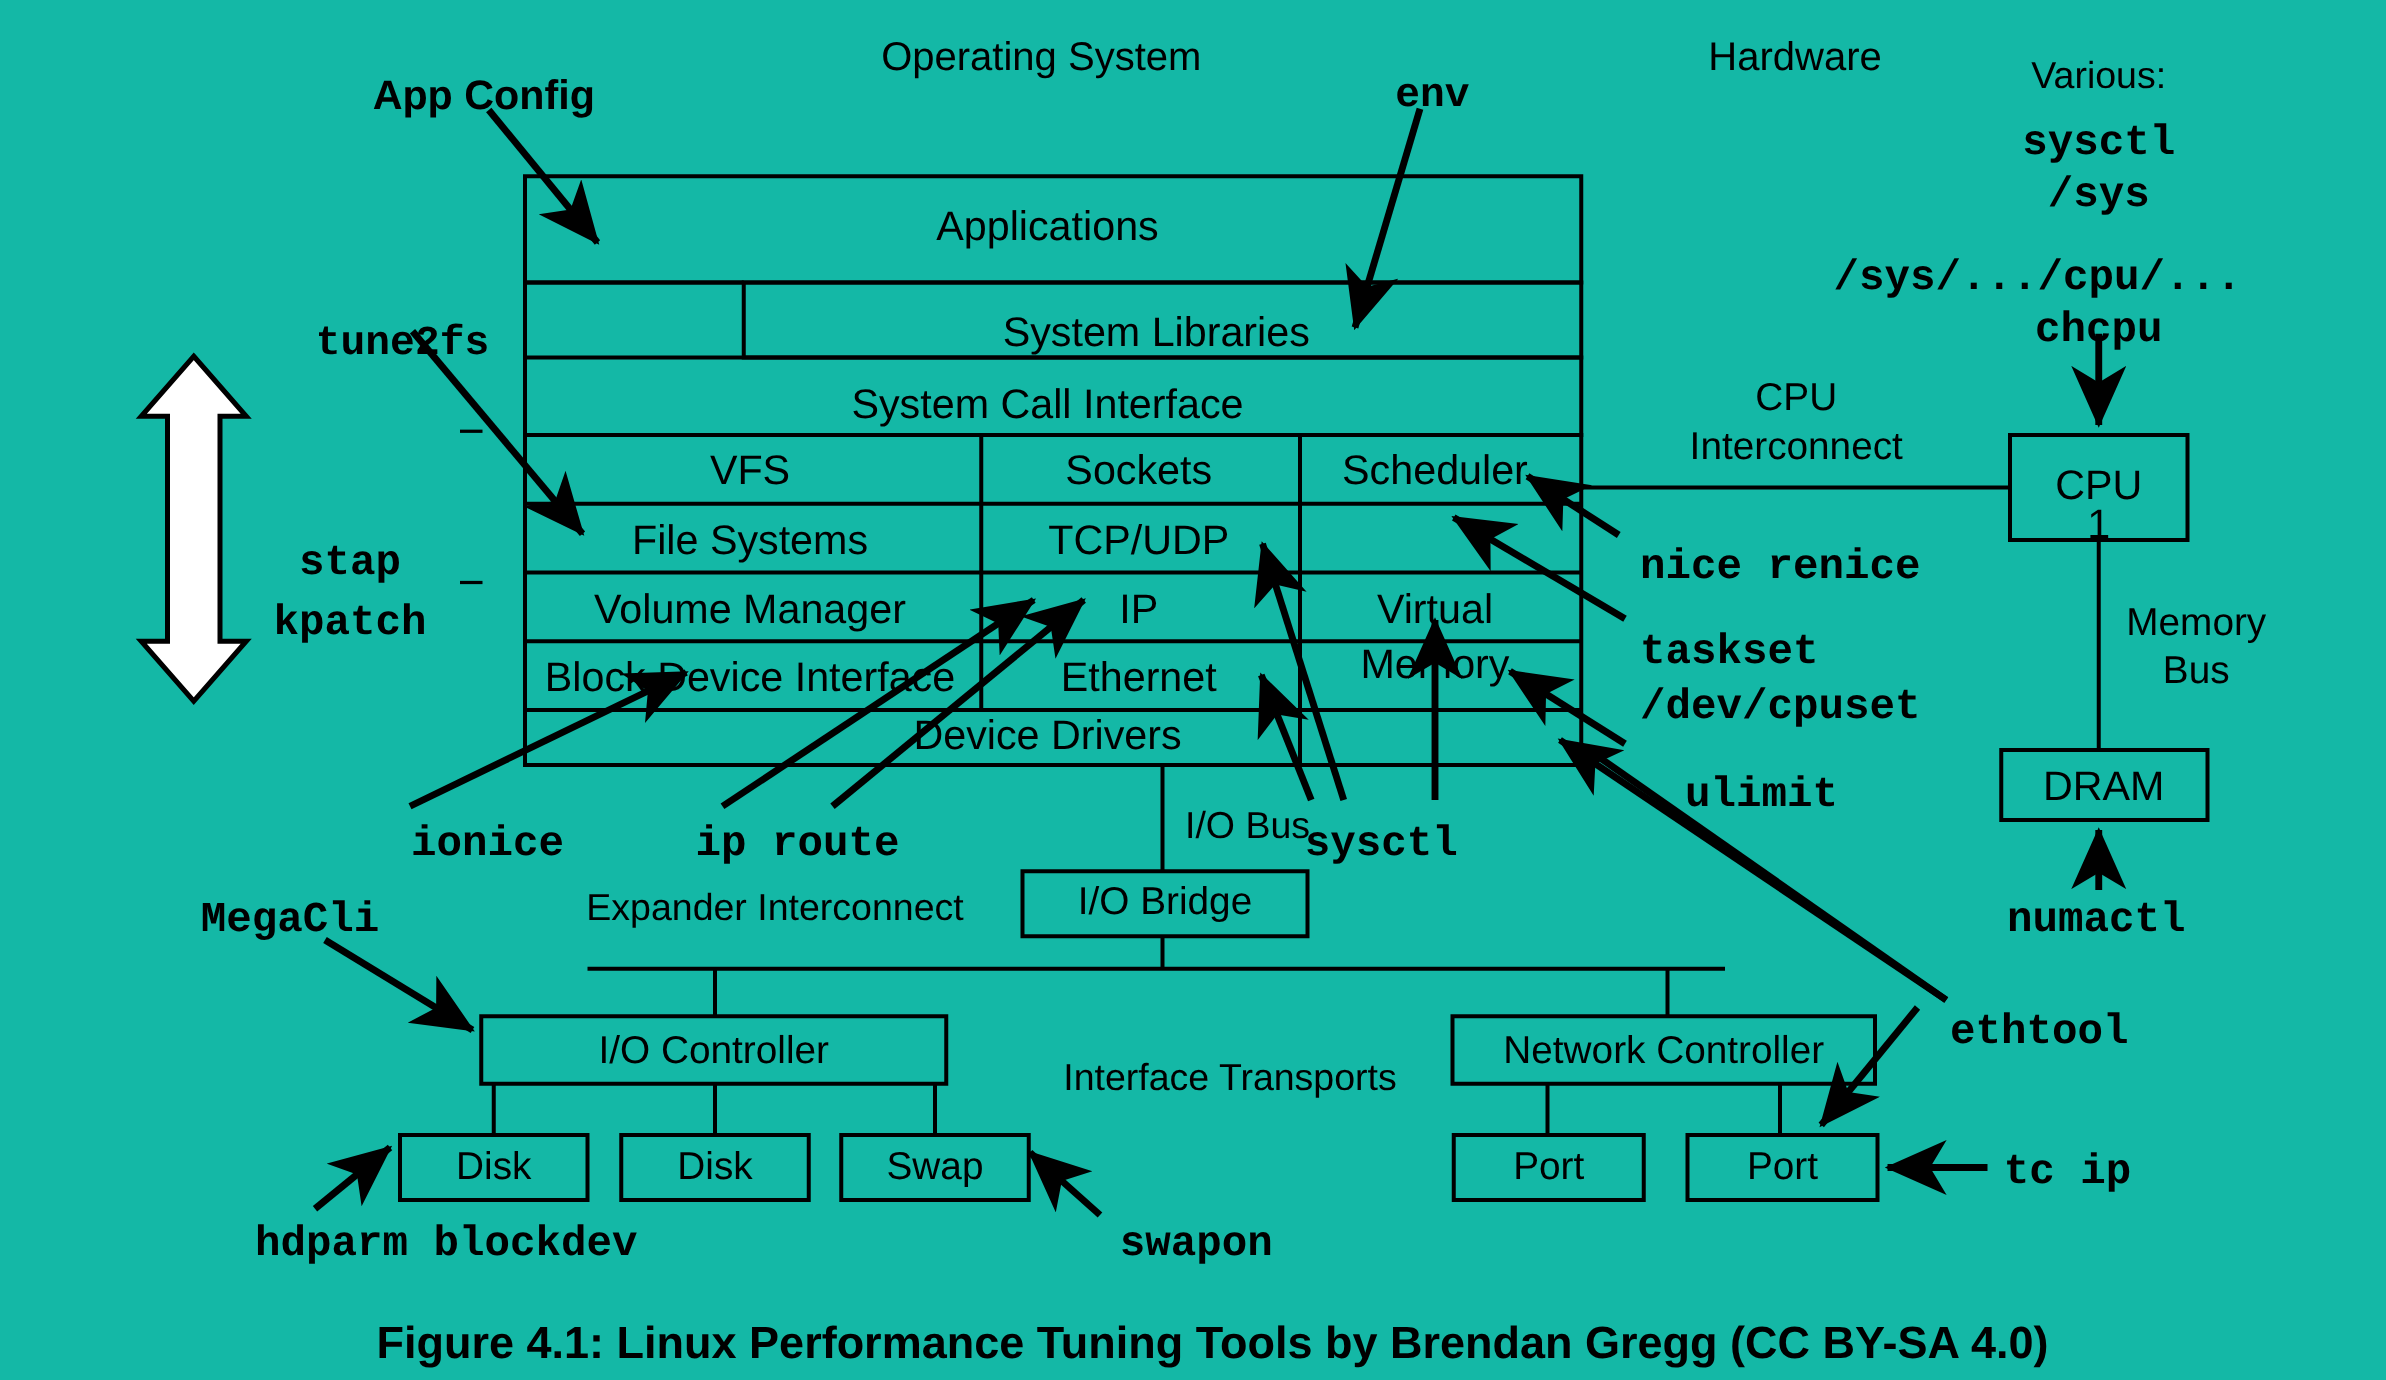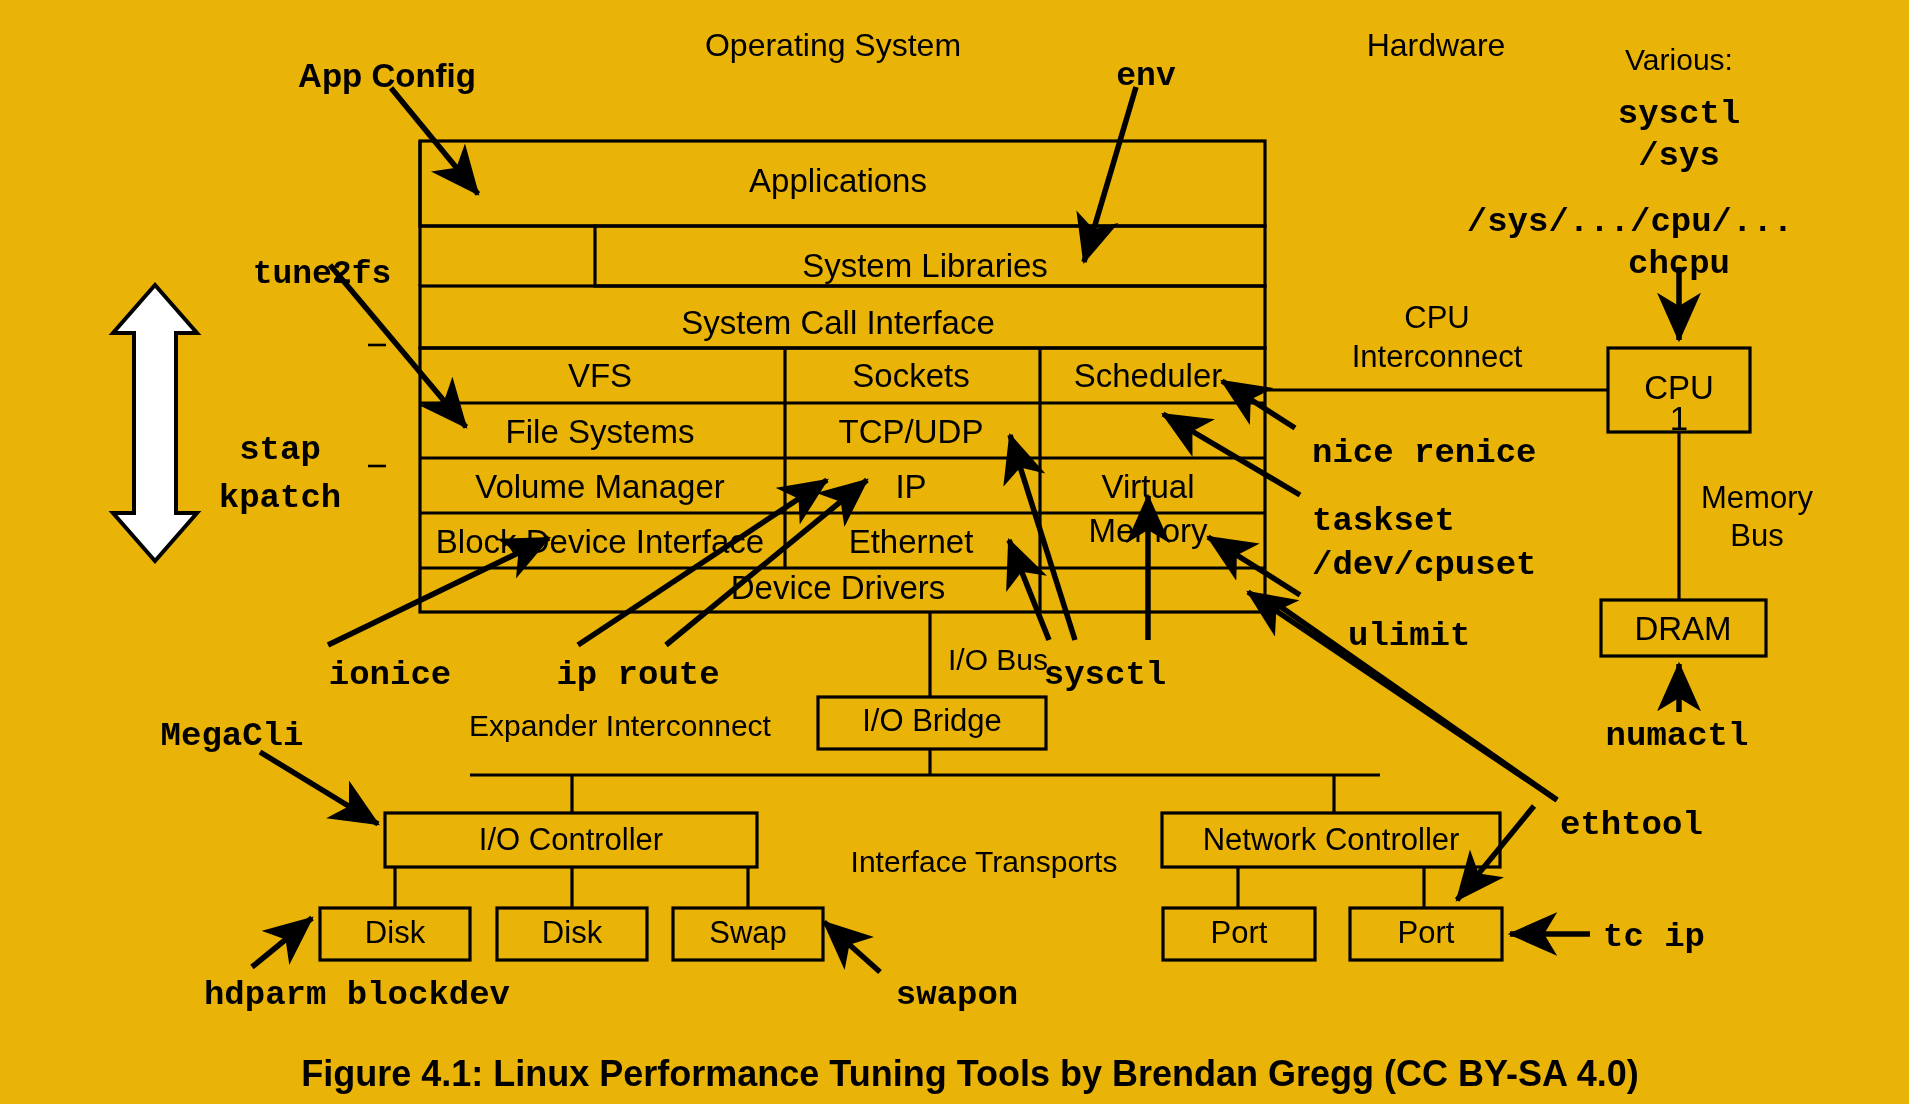--- a/index.html
+++ b/index.html
@@ -4,21 +4,21 @@
 <style>
   html, body {
     margin: 0;
     padding: 0;
     background: #ffffff;
   }
   #canvas {
     position: relative;
     width: 1909px;
     height: 1104px;
-    background: #eab308;
+    background: #14b8a6;
     font-family: "Liberation Sans", sans-serif;
     overflow: hidden;
   }
   svg.layer {
     position: absolute;
     left: 0;
     top: 0;
     width: 1909px;
     height: 1104px;
     pointer-events: none;

